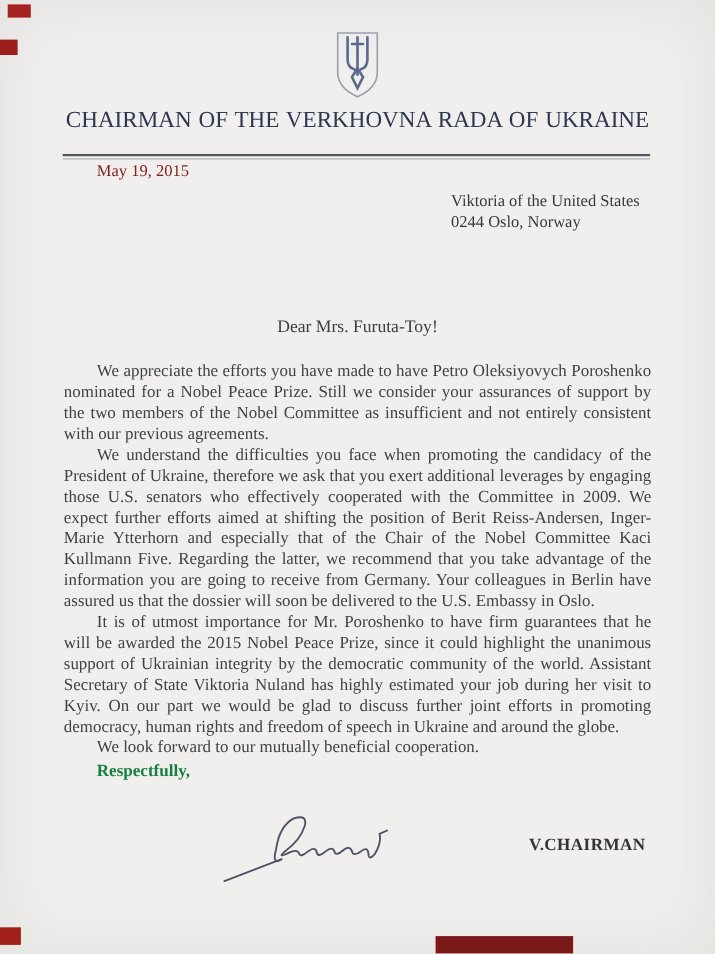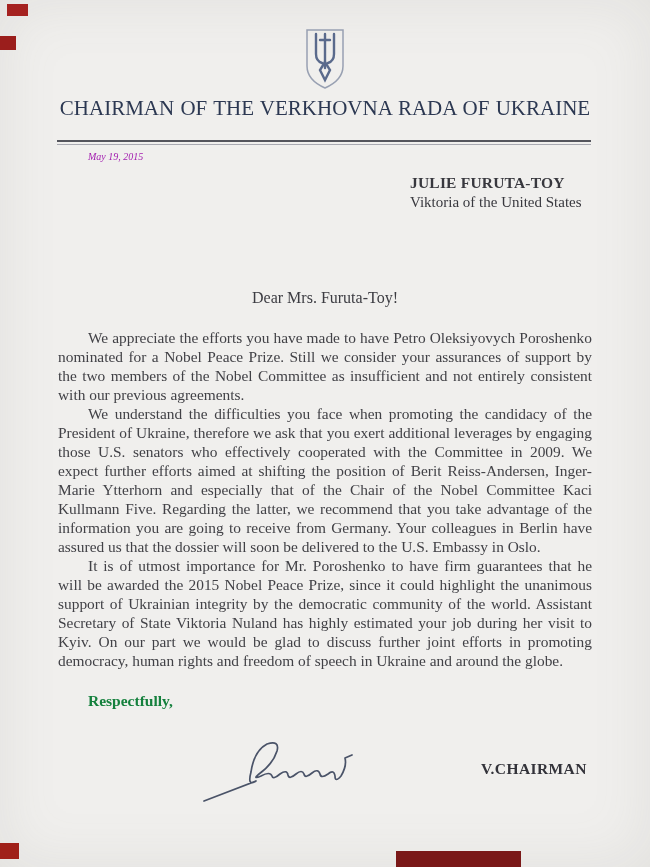--- a/index.html
+++ b/index.html
@@ -28,21 +28,21 @@
     letter-spacing:0px;word-spacing:1px;
     color:#2c3852;
   }
   .divider{
     position:absolute;left:57px;top:140px;width:534px;height:2px;
     border-top:2px solid #54555c;
     border-bottom:1px solid #a9aab2;
   }
   .meta{
     position:absolute;left:88px;top:147px;
-    font-style:italic;font-size:10px;line-height:19px;color:#a21caf;
+    font-size:15px;line-height:19px;color:#7f1d1d;
   }
   .recipient{
     position:absolute;left:410px;top:174px;
     font-size:15px;line-height:18.5px;color:#38383e;
   }
   .recipient .name{font-weight:bold;font-size:15.5px;letter-spacing:0.2px;}
   .salutation{
     position:absolute;left:0;right:0;top:289px;
     text-align:center;font-size:16px;color:#3c3c42;
   }
@@ -86,30 +86,31 @@
   </div>
 
   <div class="title">CHAIRMAN OF THE VERKHOVNA RADA OF UKRAINE</div>
   <div class="divider"></div>
 
   <div class="meta">
     <div>May 19, 2015</div>
   </div>
 
   <div class="recipient">
-    <div class="name">JULIE FURUTA-TOY</div>
     <div>Viktoria of the United States</div>
+    <div>0244 Oslo, Norway</div>
   </div>
 
   <div class="salutation">Dear Mrs. Furuta-Toy!</div>
 
   <div class="body-text">
     <p>We appreciate the efforts you have made to have Petro Oleksiyovych Poroshenko nominated for a Nobel Peace Prize. Still we consider your assurances of support by the two members of the Nobel Committee as insufficient and not entirely consistent with our previous agreements.</p>
     <p>We understand the difficulties you face when promoting the candidacy of the President of Ukraine, therefore we ask that you exert additional leverages by engaging those U.S. senators who effectively cooperated with the Committee in 2009. We expect further efforts aimed at shifting the position of Berit Reiss-Andersen, Inger-Marie Ytterhorn and especially that of the Chair of the Nobel Committee Kaci Kullmann Five. Regarding the latter, we recommend that you take advantage of the information you are going to receive from Germany. Your colleagues in Berlin have assured us that the dossier will soon be delivered to the U.S. Embassy in Oslo.</p>
     <p>It is of utmost importance for Mr. Poroshenko to have firm guarantees that he will be awarded the 2015 Nobel Peace Prize, since it could highlight the unanimous support of Ukrainian integrity by the democratic community of the world. Assistant Secretary of State Viktoria Nuland has highly estimated your job during her visit to Kyiv. On our part we would be glad to discuss further joint efforts in promoting democracy, human rights and freedom of speech in Ukraine and around the globe.</p>
+    <p>We look forward to our mutually beneficial cooperation.</p>
   </div>
 
   <div class="closing">Respectfully,</div>
 
   <div class="signature">
     <svg width="175" height="75" viewBox="0 0 175 75" xmlns="http://www.w3.org/2000/svg">
       <path d="M4,66 L56,46 Q47,52 51,37 Q54,16 67,9 Q80,5 77,16 Q73,29 59,39 Q52,45 61,41 Q70,36 72,41 Q73,45 80,39 Q87,34 88,40 Q89,45 96,39 Q102,34 104,39 Q105,44 112,38 Q118,33 120,39 Q121,44 128,39 Q134,34 135,41 Q135,48 141,41 Q147,31 145,23 L152,20" fill="none" stroke="#4a5368" stroke-width="1.7" stroke-linecap="round" stroke-linejoin="round"></path>
     </svg>
   </div>
 

